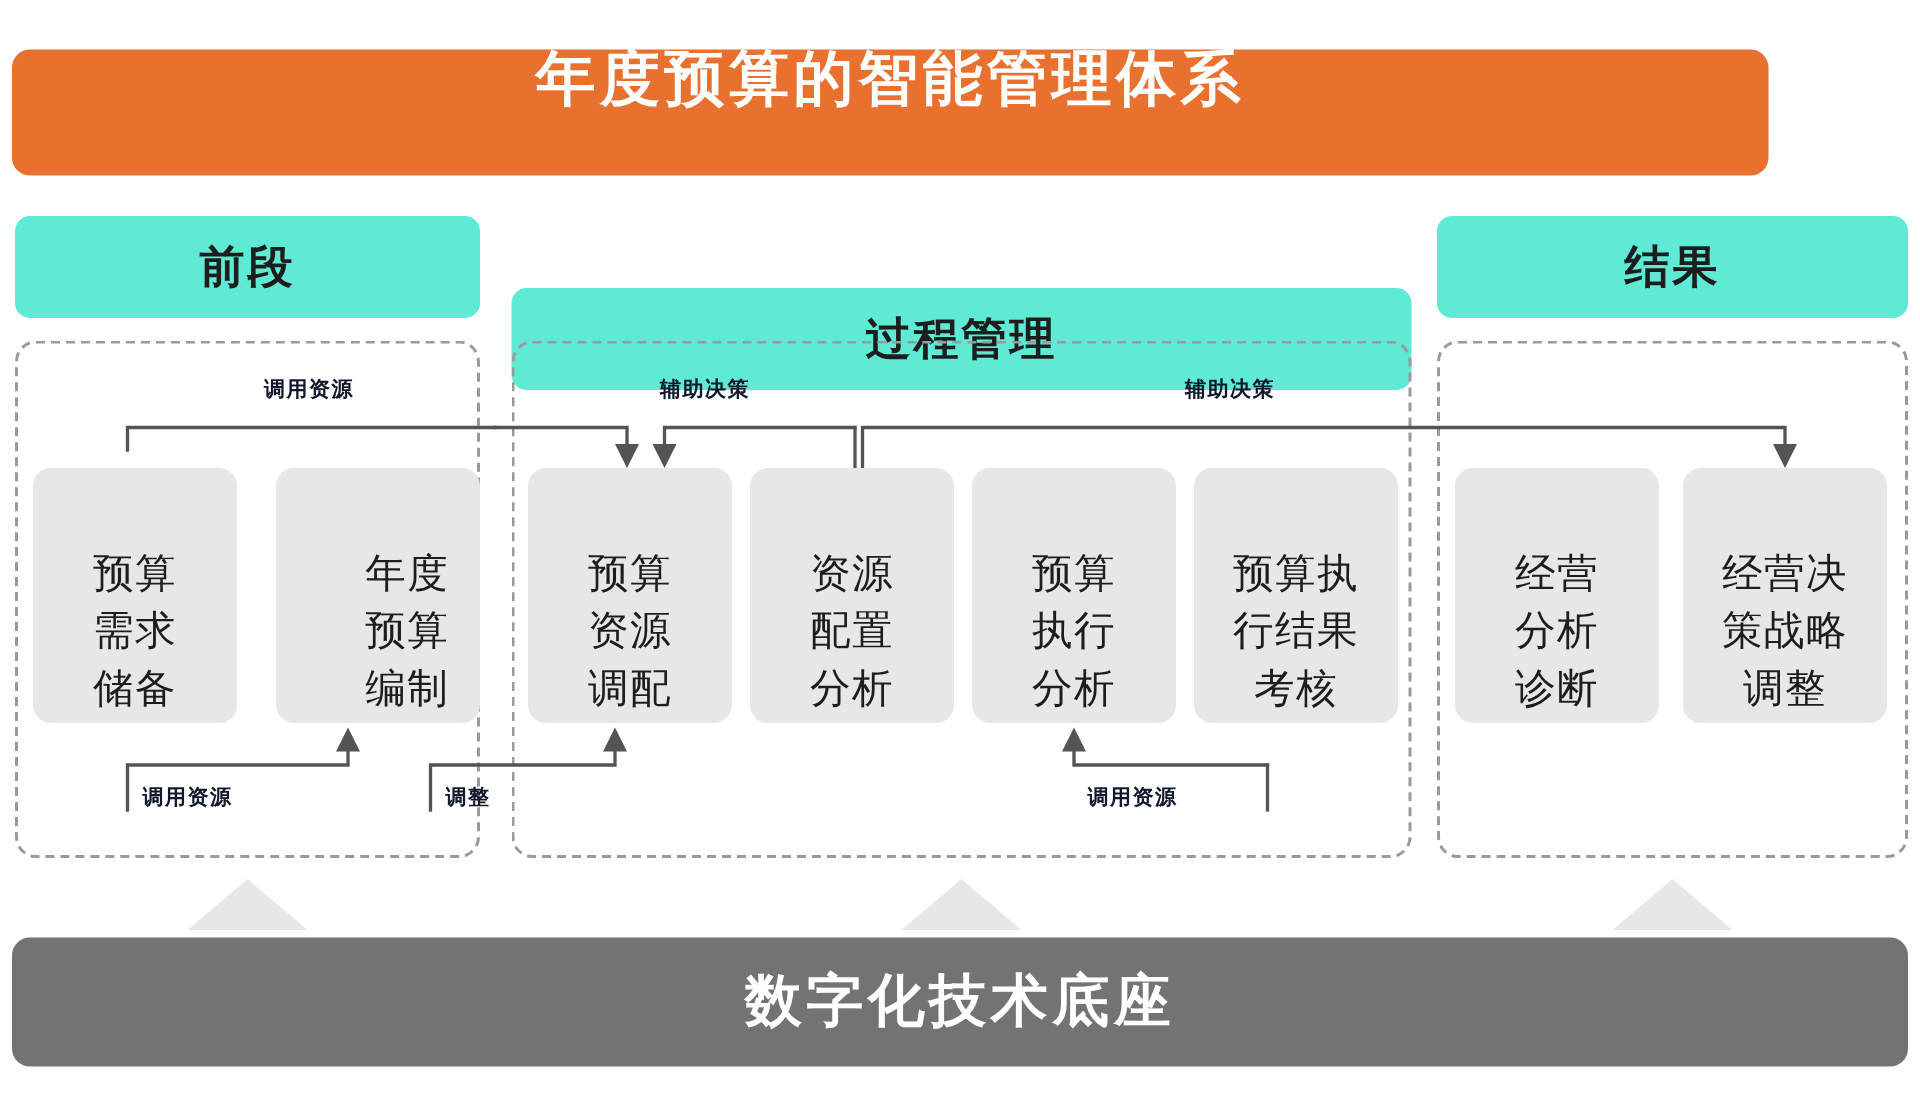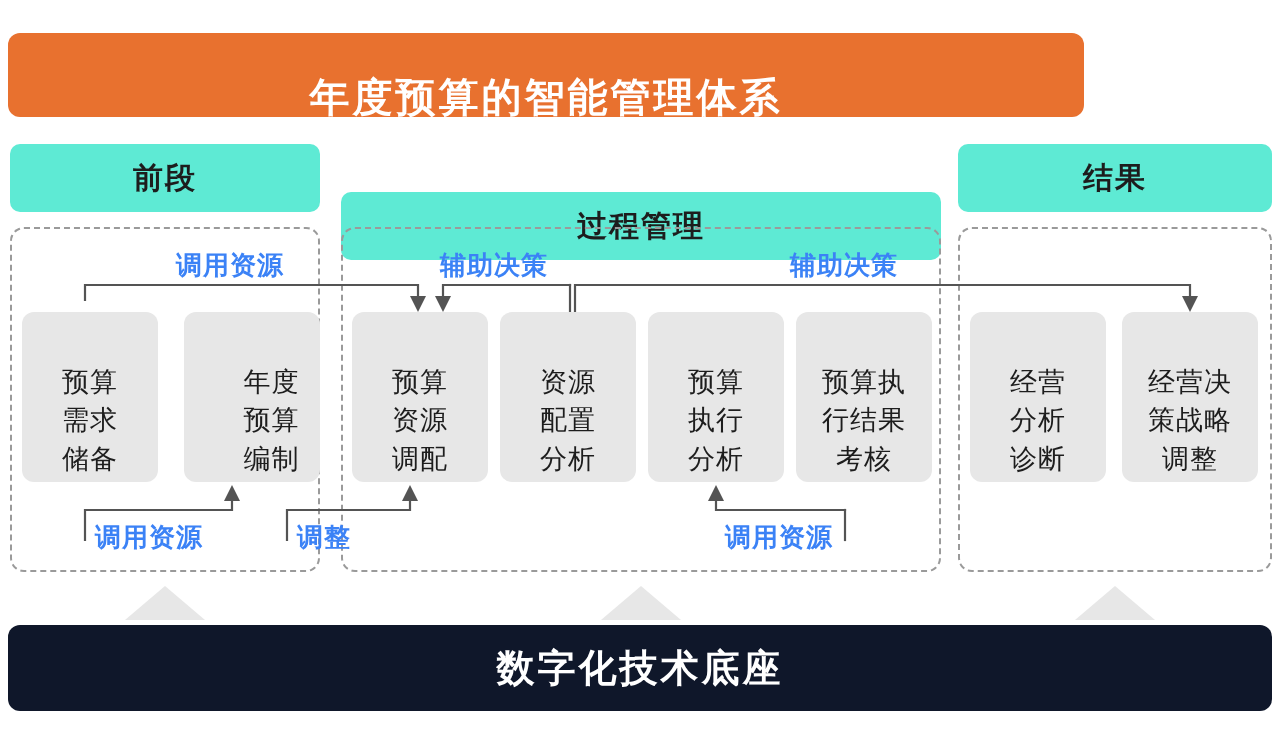--- a/index.html
+++ b/index.html
@@ -5,23 +5,23 @@
   html,body{margin:0;padding:0;background:#ffffff;}
   body{
     width:1280px;height:741px;position:relative;overflow:hidden;
     font-family:"Liberation Sans","DejaVu Sans",sans-serif;
     -webkit-font-smoothing:antialiased;
   }
   .stage{position:absolute;left:0;top:0;width:1280px;height:741px;}
 
   
   .title-banner{
-    position:absolute;left:8px;top:33px;width:1076px;height:84px;
+    position:absolute;left:8px;top:33px;width:1171px;height:84px;
     background:#E8712F;border-radius:12px;
-    display:flex;align-items:flex-end;justify-content:center;
+    display:flex;align-items:flex-start;justify-content:center;
   }
   .title-banner .txt{
     color:#ffffff;font-size:40px;font-weight:bold;letter-spacing:3px;
     line-height:1;
   }
 
   
   .hdr{
     position:absolute;height:68px;background:#5eead4;
     border-radius:10px;display:flex;align-items:center;justify-content:center;
@@ -48,31 +48,31 @@
     display:flex;flex-direction:column;align-items:center;justify-content:flex-end;
     box-sizing:border-box;padding:4px 2px;
   }
   .node .line{
     font-size:27px;color:#1d1d1d;line-height:1.42;letter-spacing:1px;
     white-space:nowrap;
   }
 
   
   .olabel{
-    position:absolute;color:#3b82f6;font-size:26px;font-weight:bold;
+    position:absolute;color:#0f172a;font-size:14px;font-weight:bold;
     letter-spacing:1px;white-space:nowrap;line-height:1;
   }
 
   
   .wires{position:absolute;left:0;top:0;width:1280px;height:741px;pointer-events:none;}
 
   
   .base-banner{
     position:absolute;left:8px;top:625px;width:1264px;height:86px;
-    background:#0f172a;border-radius:12px;
+    background:#737373;border-radius:12px;
     display:flex;align-items:center;justify-content:center;
   }
   .base-banner .txt{
     color:#ffffff;font-size:38px;font-weight:bold;letter-spacing:3px;line-height:1;
   }
 </style>
 </head>
 <body>
 
 <div class="stage">

